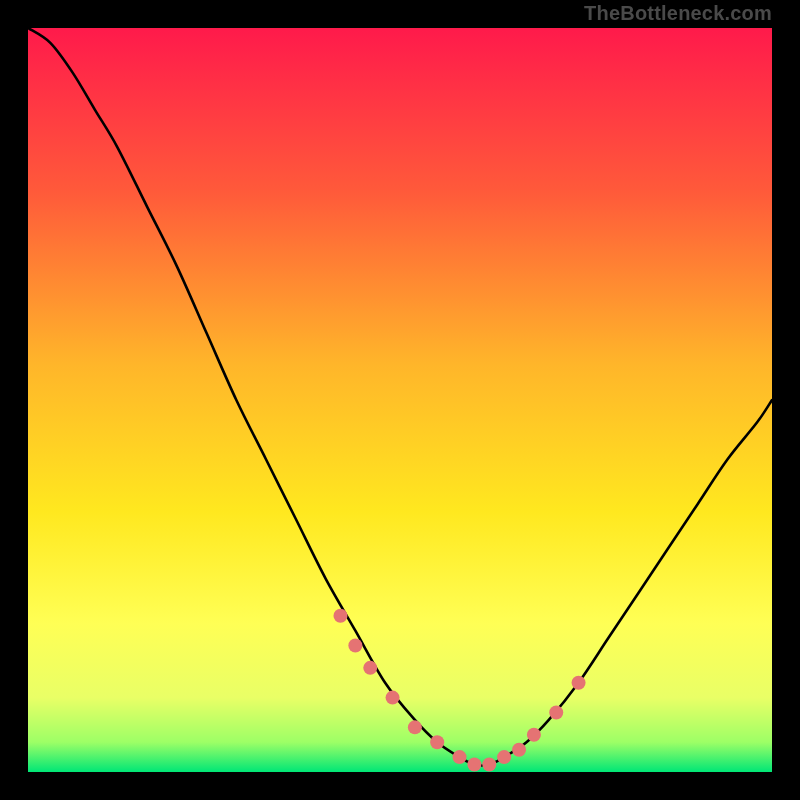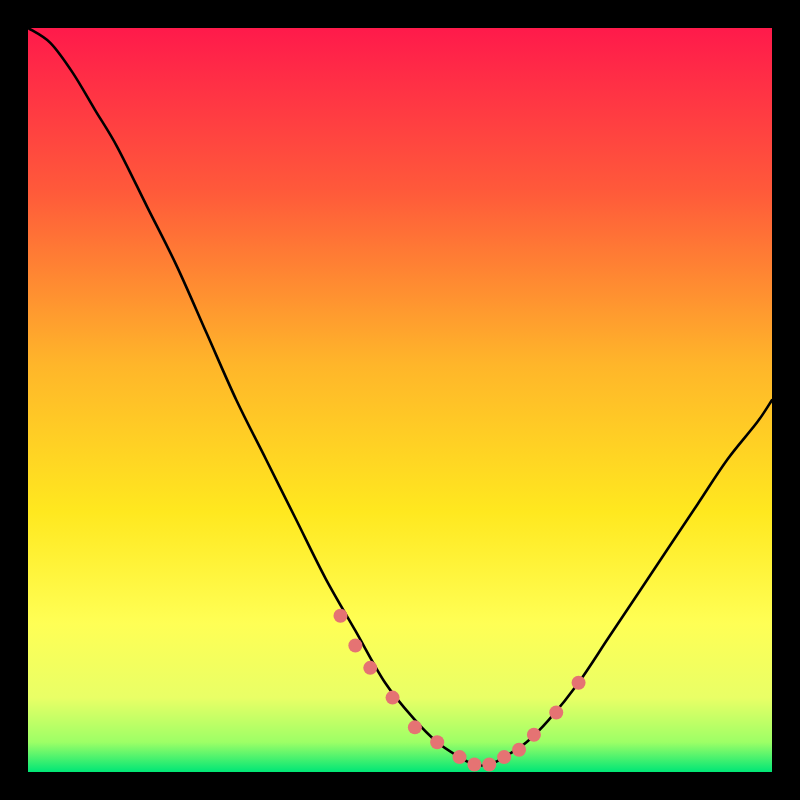--- a/index.html
+++ b/index.html
@@ -89,13 +89,14 @@
           <circle cx="461.28" cy="736.56" r="7" fill="#e57373" stroke="#cc5f5f" stroke-width="0"></circle>
           <circle cx="476.16" cy="729.12" r="7" fill="#e57373" stroke="#cc5f5f" stroke-width="0"></circle>
           <circle cx="491.04" cy="721.68" r="7" fill="#e57373" stroke="#cc5f5f" stroke-width="0"></circle>
           <circle cx="505.92" cy="706.80" r="7" fill="#e57373" stroke="#cc5f5f" stroke-width="0"></circle>
           <circle cx="528.24" cy="684.48" r="7" fill="#e57373" stroke="#cc5f5f" stroke-width="0"></circle>
           <circle cx="550.56" cy="654.72" r="7" fill="#e57373" stroke="#cc5f5f" stroke-width="0"></circle>
         </g>
     </svg>
   </div>
 
+  <div class="source-label">TheBottleneck.com</div>
 </div>
 
 </body></html>

